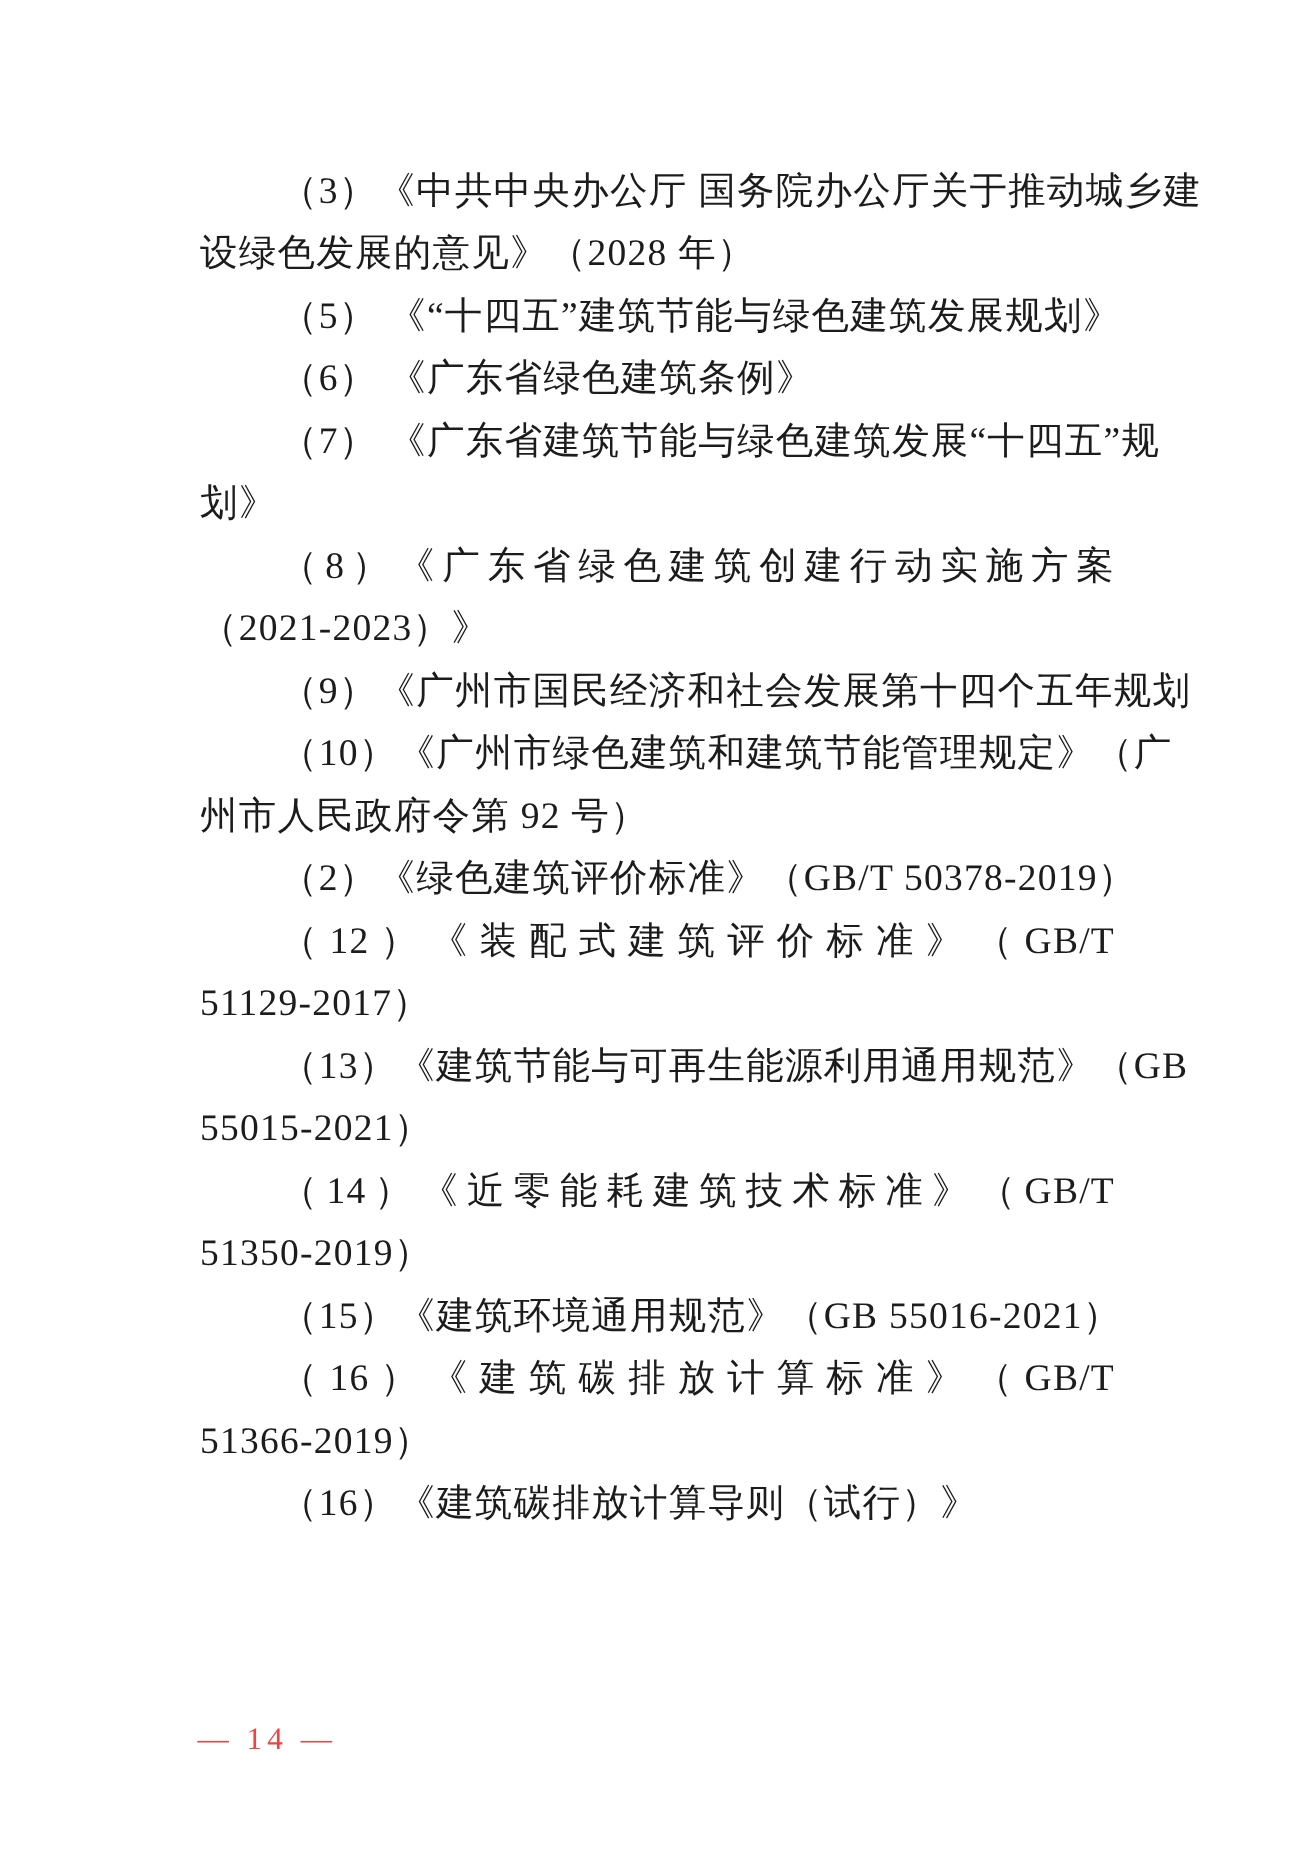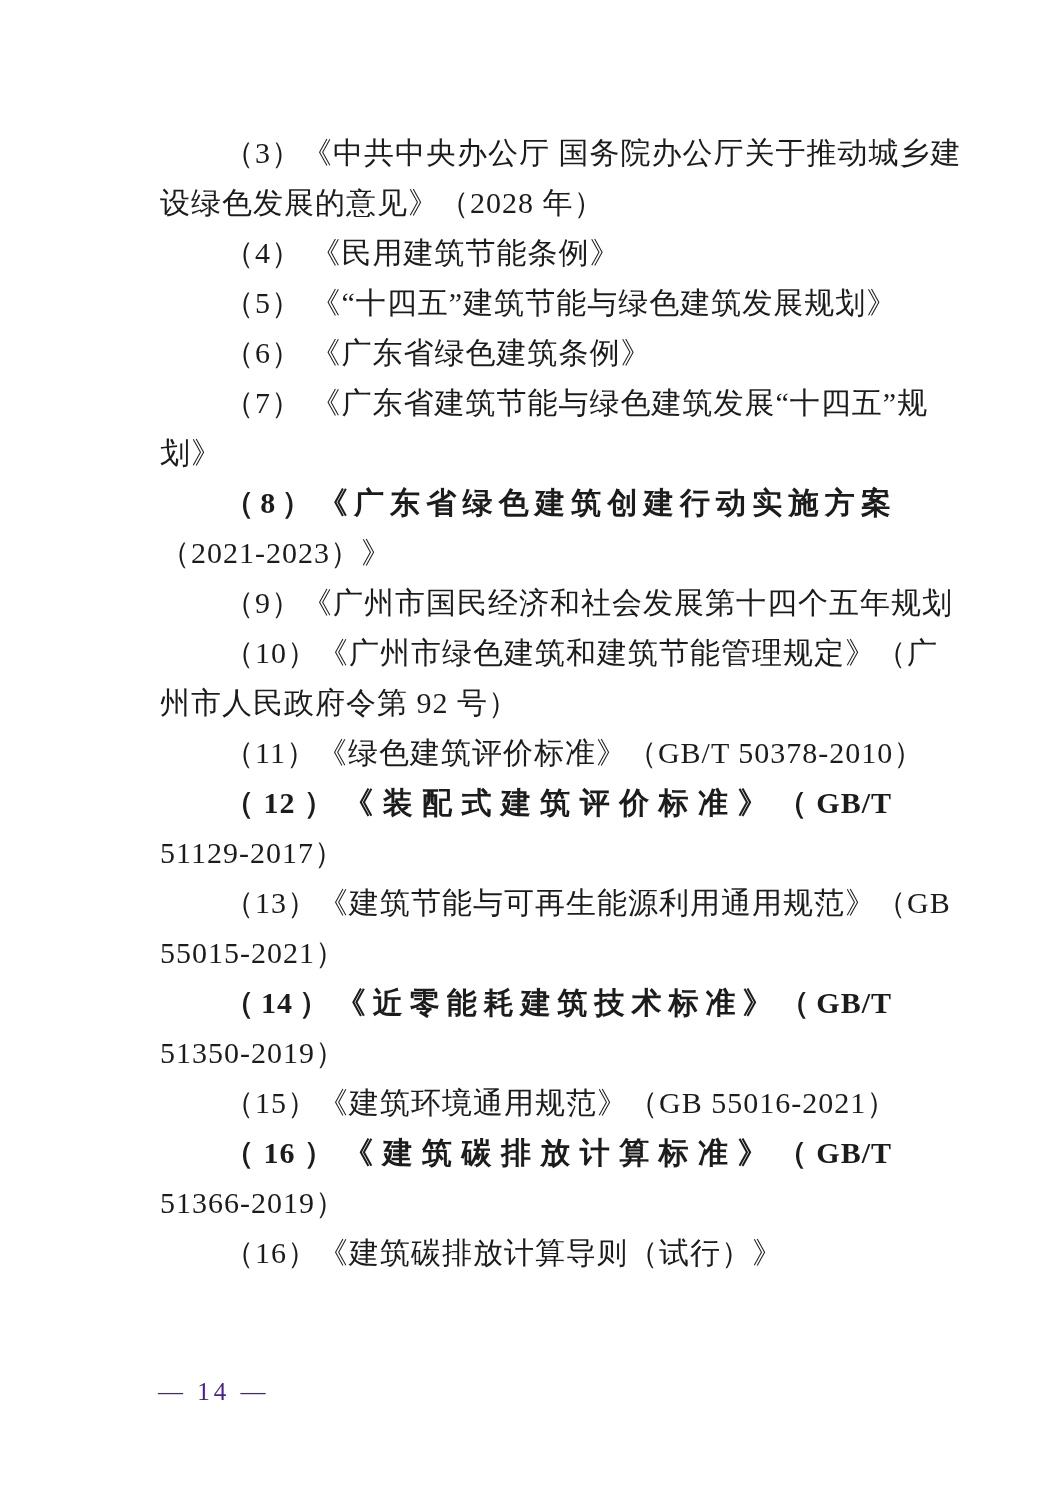--- a/index.html
+++ b/index.html
@@ -33,50 +33,48 @@
     padding-left: 64px;
   }
   .line.justify {
     white-space: normal;
     text-align: justify;
     text-align-last: justify;
   }
   .line.justify.indent {
     padding-left: 0;
     text-indent: 64px;
-    font-weight: bold;
   }
   .footer {
     position: absolute;
     left: 158px;
     top: 1378px;
     font-size: 25px;
     letter-spacing: 4px;
-    color: #4c1d95;
+    color: #ef4444;
     font-family: "Liberation Serif", "DejaVu Serif", serif;
   }
 </style>
 </head>
 <body>
 
 <div class="page">
   <div class="content" id="content">
       <div class="line indent">（3）《中共中央办公厅 国务院办公厅关于推动城乡建</div>
       <div class="line">设绿色发展的意见》（2028 年）</div>
-      <div class="line indent">（4） 《民用建筑节能条例》</div>
       <div class="line indent">（5） 《“十四五”建筑节能与绿色建筑发展规划》</div>
       <div class="line indent">（6） 《广东省绿色建筑条例》</div>
       <div class="line indent">（7） 《广东省建筑节能与绿色建筑发展“十四五”规</div>
       <div class="line">划》</div>
       <div class="line indent justify">（8）《广东省绿色建筑创建行动实施方案</div>
       <div class="line">（2021-2023）》</div>
       <div class="line indent">（9）《广州市国民经济和社会发展第十四个五年规划</div>
       <div class="line indent">（10）《广州市绿色建筑和建筑节能管理规定》（广</div>
       <div class="line">州市人民政府令第 92 号）</div>
-      <div class="line indent">（11）《绿色建筑评价标准》（GB/T 50378-2010）</div>
+      <div class="line indent">（2）《绿色建筑评价标准》（GB/T 50378-2019）</div>
       <div class="line indent justify">（12）《装配式建筑评价标准》（GB/T</div>
       <div class="line">51129-2017）</div>
       <div class="line indent">（13）《建筑节能与可再生能源利用通用规范》（GB</div>
       <div class="line">55015-2021）</div>
       <div class="line indent justify">（14）《近零能耗建筑技术标准》（GB/T</div>
       <div class="line">51350-2019）</div>
       <div class="line indent">（15）《建筑环境通用规范》（GB 55016-2021）</div>
       <div class="line indent justify">（16）《建筑碳排放计算标准》（GB/T</div>
       <div class="line">51366-2019）</div>
       <div class="line indent">（16）《建筑碳排放计算导则（试行）》</div>

